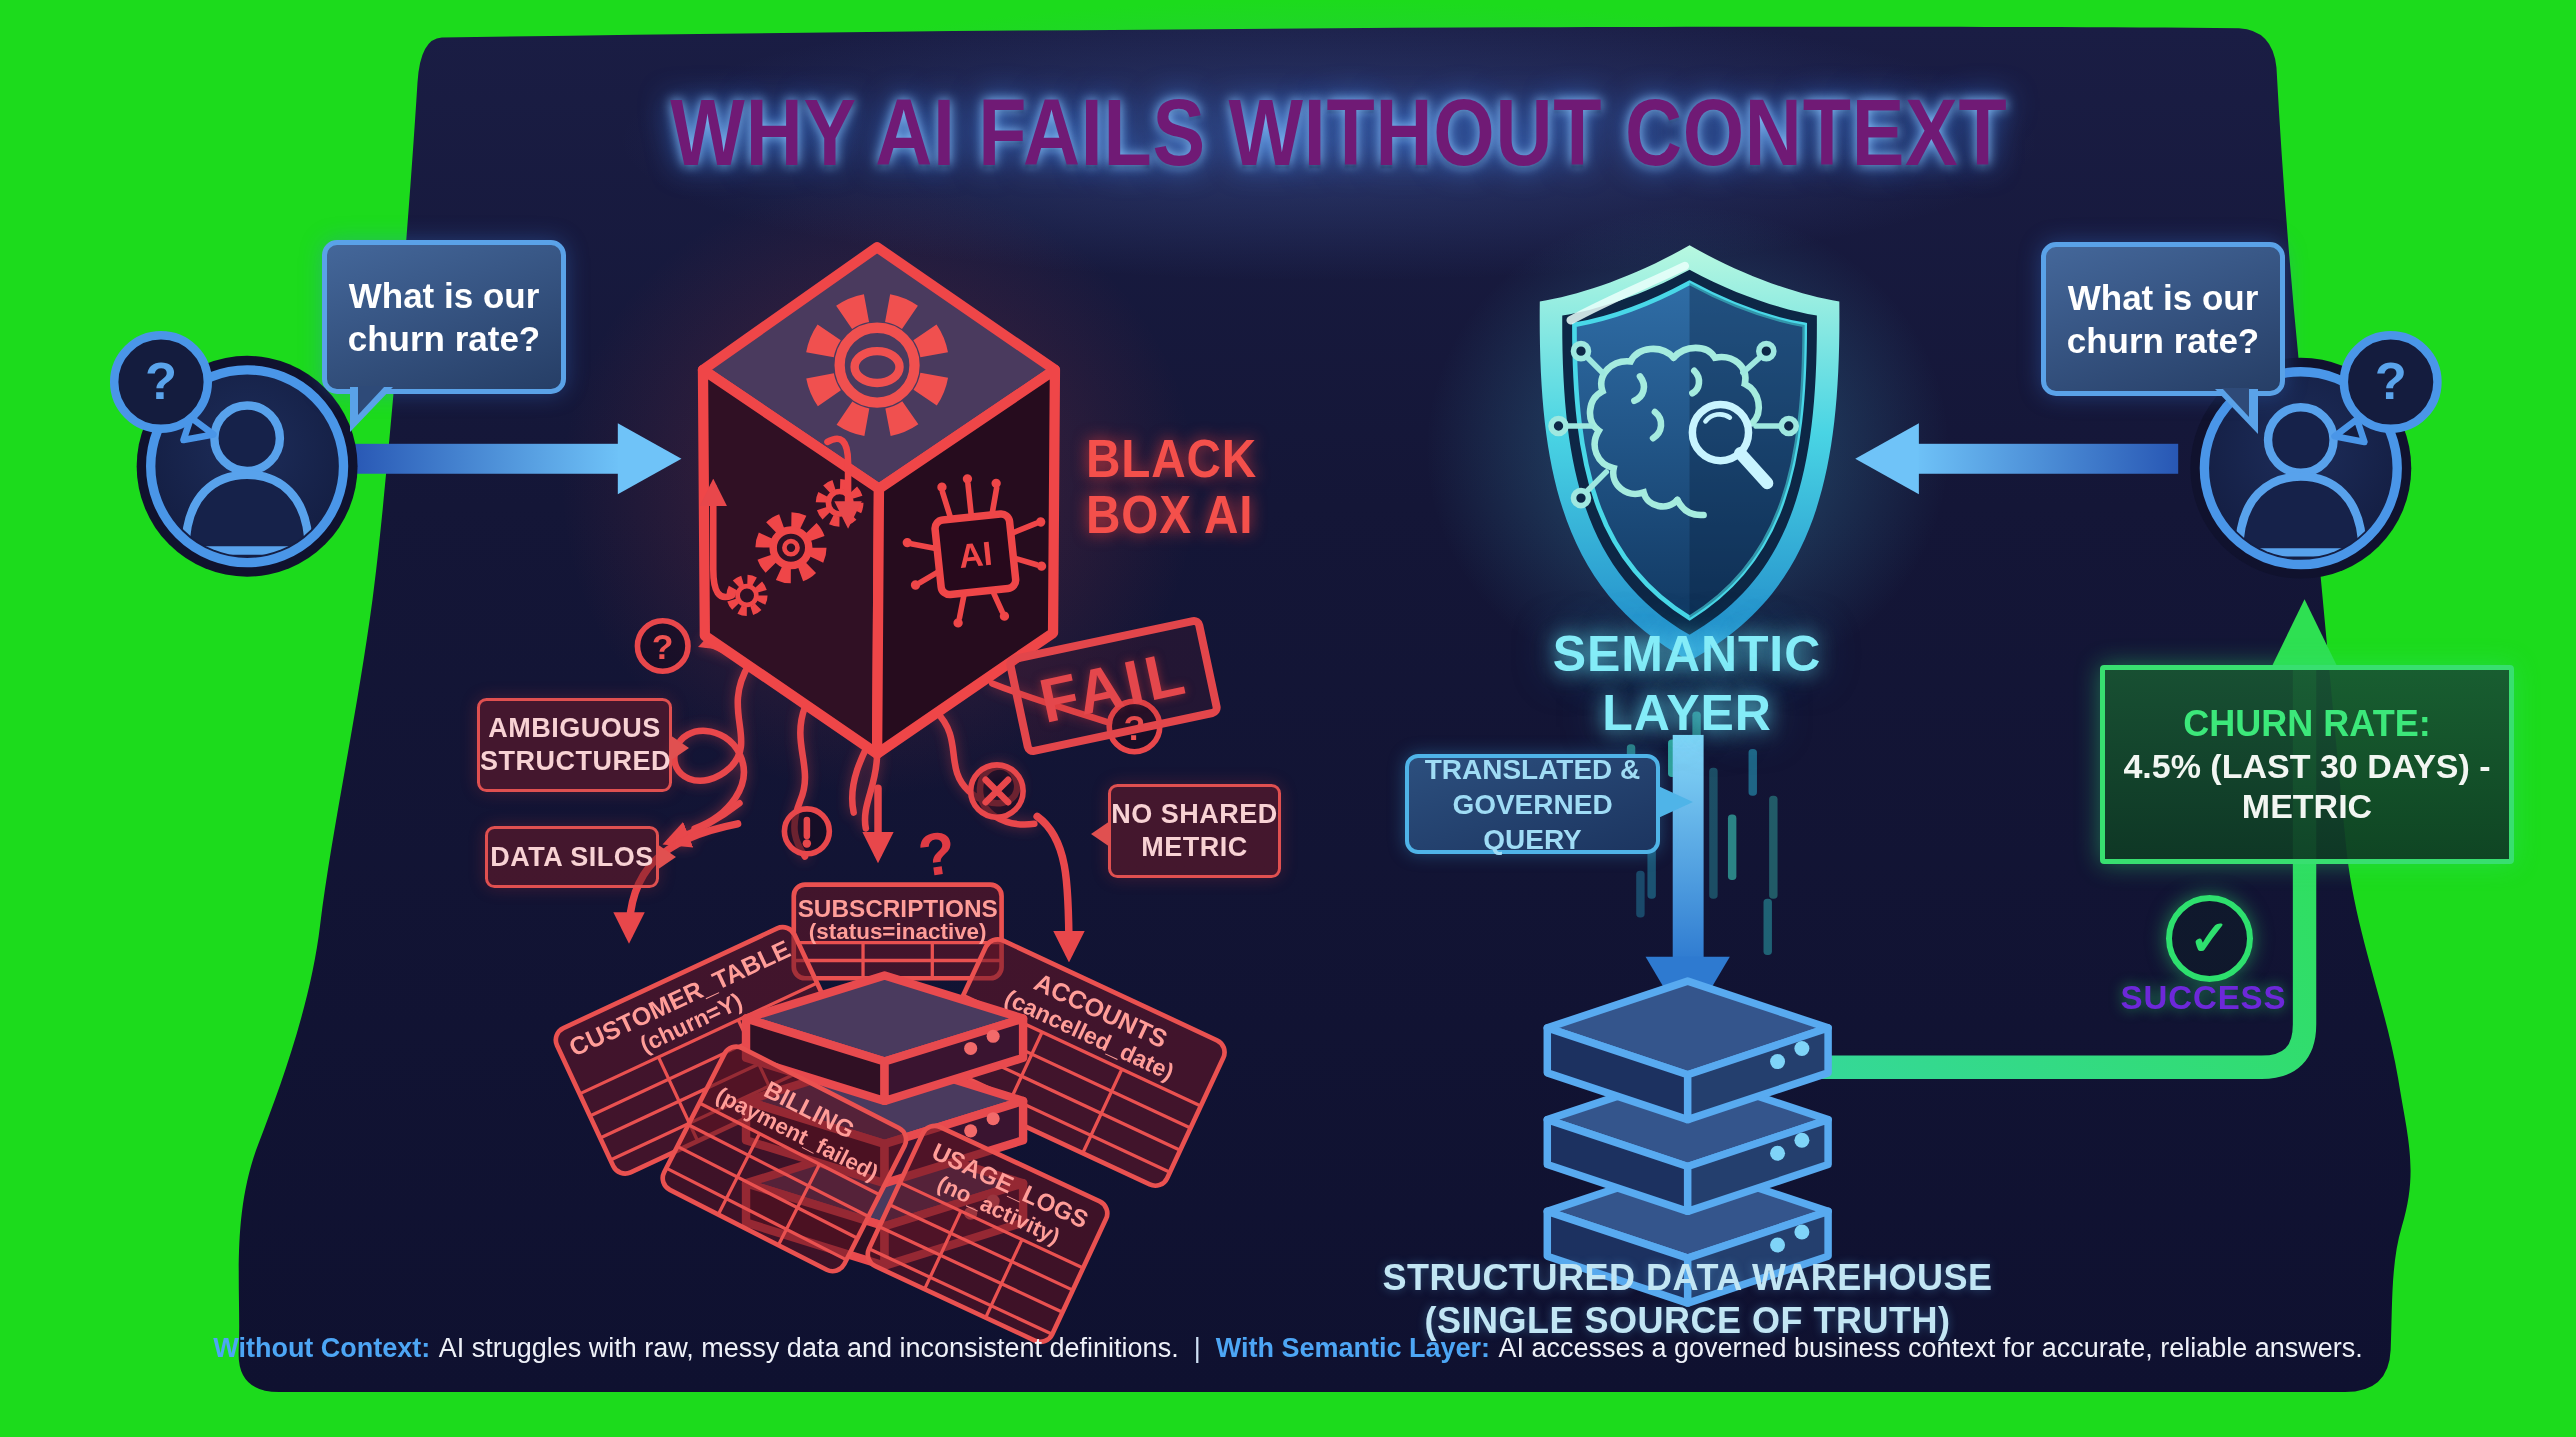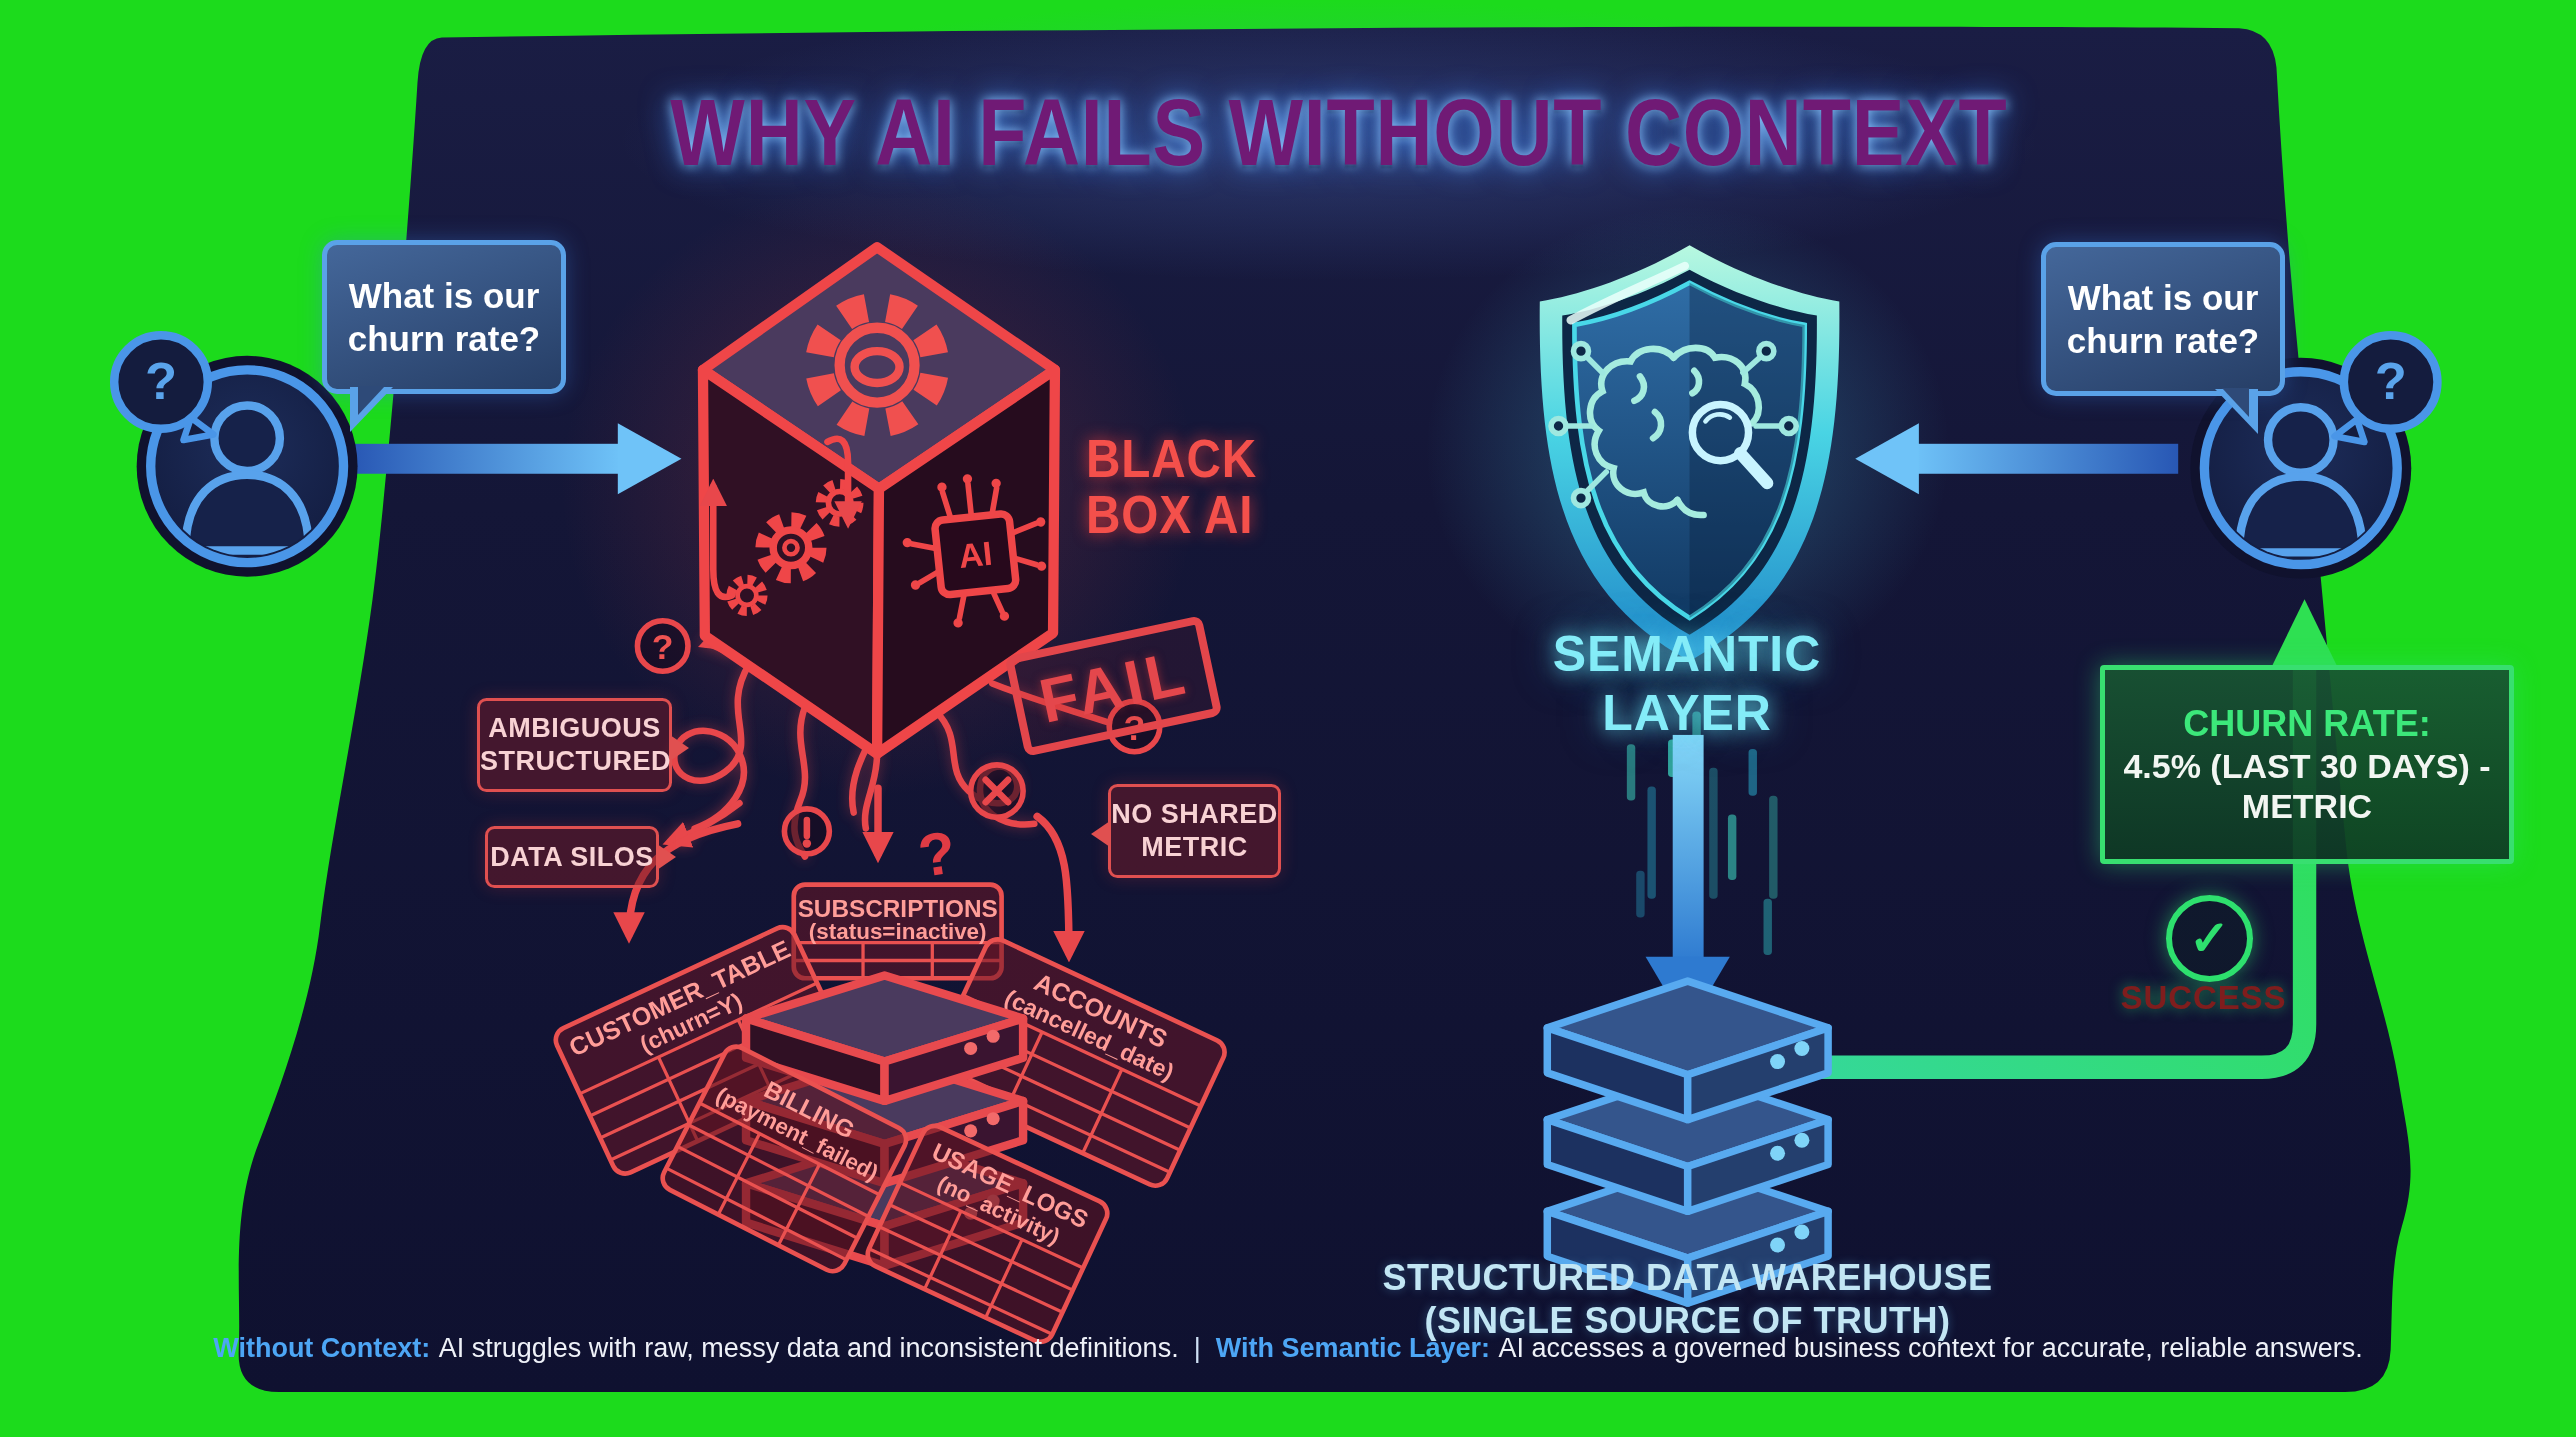--- a/index.html
+++ b/index.html
@@ -69,21 +69,21 @@
 
   
   .result{left:2100px;top:665px;width:404px;height:189px;border:5.6px solid #38df70;border-radius:4px;
       background:linear-gradient(180deg,rgba(24,84,50,.93),rgba(14,58,36,.93));
       box-shadow:0 0 24px rgba(46,224,110,.45);text-align:center;color:#f2f6f2;font-weight:bold;
       display:flex;flex-direction:column;justify-content:center;line-height:1.18;font-size:34px;}
   .result .rh{color:#3ce87a;font-size:36px;}
   .succCheck{left:2166px;top:895px;width:75px;height:75px;border:6.6px solid #2ee06e;border-radius:50%;
       color:#2ee06e;font-size:49px;font-weight:bold;display:flex;align-items:center;justify-content:center;
       box-shadow:0 0 19px rgba(46,224,110,.5);background:rgba(10,40,25,.25);}
-  .succLbl{left:2110px;top:979px;width:187px;text-align:center;color:#7f1d1d;font-size:33px;
+  .succLbl{left:2110px;top:979px;width:187px;text-align:center;color:#6d28d9;font-size:33px;
       font-weight:bold;letter-spacing:0.9px;text-shadow:0 0 13px rgba(46,224,110,.6);}
 
   
   .footer{left:0;top:1333px;width:2576px;text-align:center;font-size:27px;color:#eef1f8;}
   .footer .fb{color:#4da6f5;font-weight:bold;}
   .footer .fsep{color:#cfe0f5;margin:0 15px;}
   .footer .ft{margin-left:8.4px;}
 </style>
 </head>
 <body>
@@ -445,20 +445,24 @@
 <div class="ov rb rbMetric">
   <div>NO SHARED</div>
   <div>METRIC</div>
 </div>
 
 <div class="ov semantic">
   <div>SEMANTIC</div>
   <div>LAYER</div>
 </div>
 
+<div class="ov query">
+  <div>TRANSLATED &amp;</div>
+  <div>GOVERNED QUERY</div>
+</div>
 
 <div class="ov whcap">
   <div>STRUCTURED DATA WAREHOUSE</div>
   <div>(SINGLE SOURCE OF TRUTH)</div>
 </div>
 
 <div class="ov result">
   <div class="rh">CHURN RATE:</div>
   <div>4.5% (LAST 30 DAYS) -</div>
   <div>METRIC</div>

